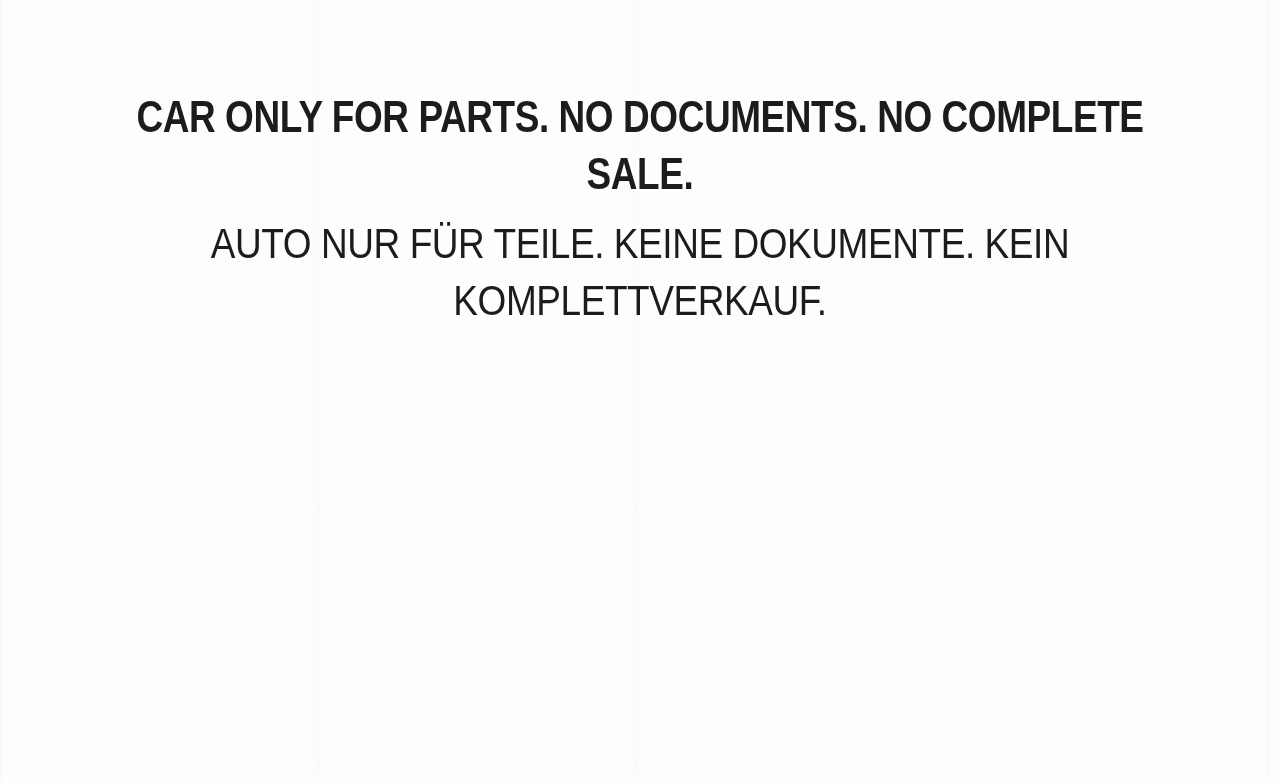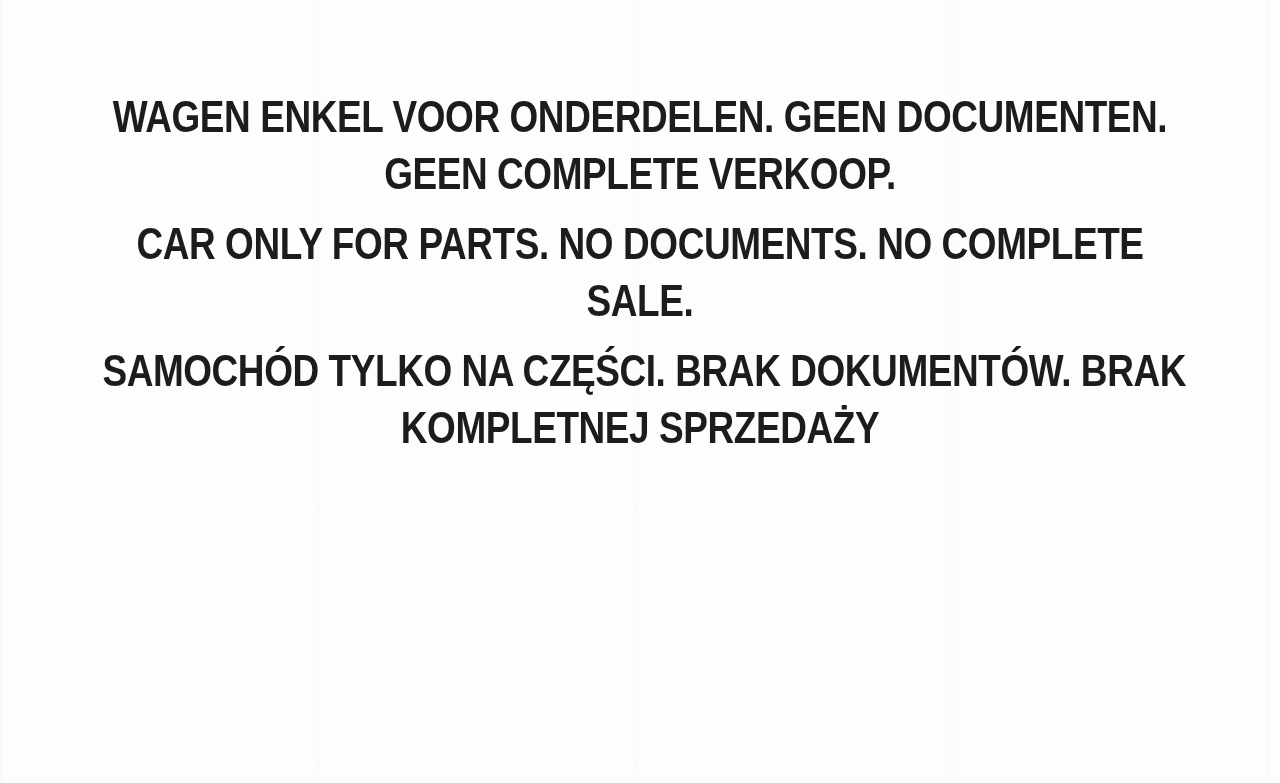--- a/index.html
+++ b/index.html
@@ -55,31 +55,27 @@
     transform: scaleX(0.86);
     letter-spacing: -0.5px;
   }
 </style>
 </head>
 <body>
 
 <div class="page">
   <div class="notice">
 
-    <div class="para bold">
-      <div class="line">WAGEN ENKEL VOOR ONDERDELEN. GEEN DOCUMENTEN.</div>
-      <div class="line">GEEN COMPLETE VERKOOP.</div>
-    </div>
 
 
     <div class="para bold">
       <div class="line">CAR ONLY FOR PARTS. NO DOCUMENTS. NO COMPLETE</div>
       <div class="line">SALE.</div>
     </div>
 
+    <div class="para regular">
+      <div class="line">AUTO NUR FÜR TEILE. KEINE DOKUMENTE. KEIN</div>
+      <div class="line">KOMPLETTVERKAUF.</div>
+    </div>
 
-    <div class="para bold">
-      <div class="line">SAMOCHÓD TYLKO NA CZĘŚCI. BRAK DOKUMENTÓW. BRAK</div>
-      <div class="line">KOMPLETNEJ SPRZEDAŻY</div>
-    </div>
 
   </div>
 </div>
 
 </body></html>

